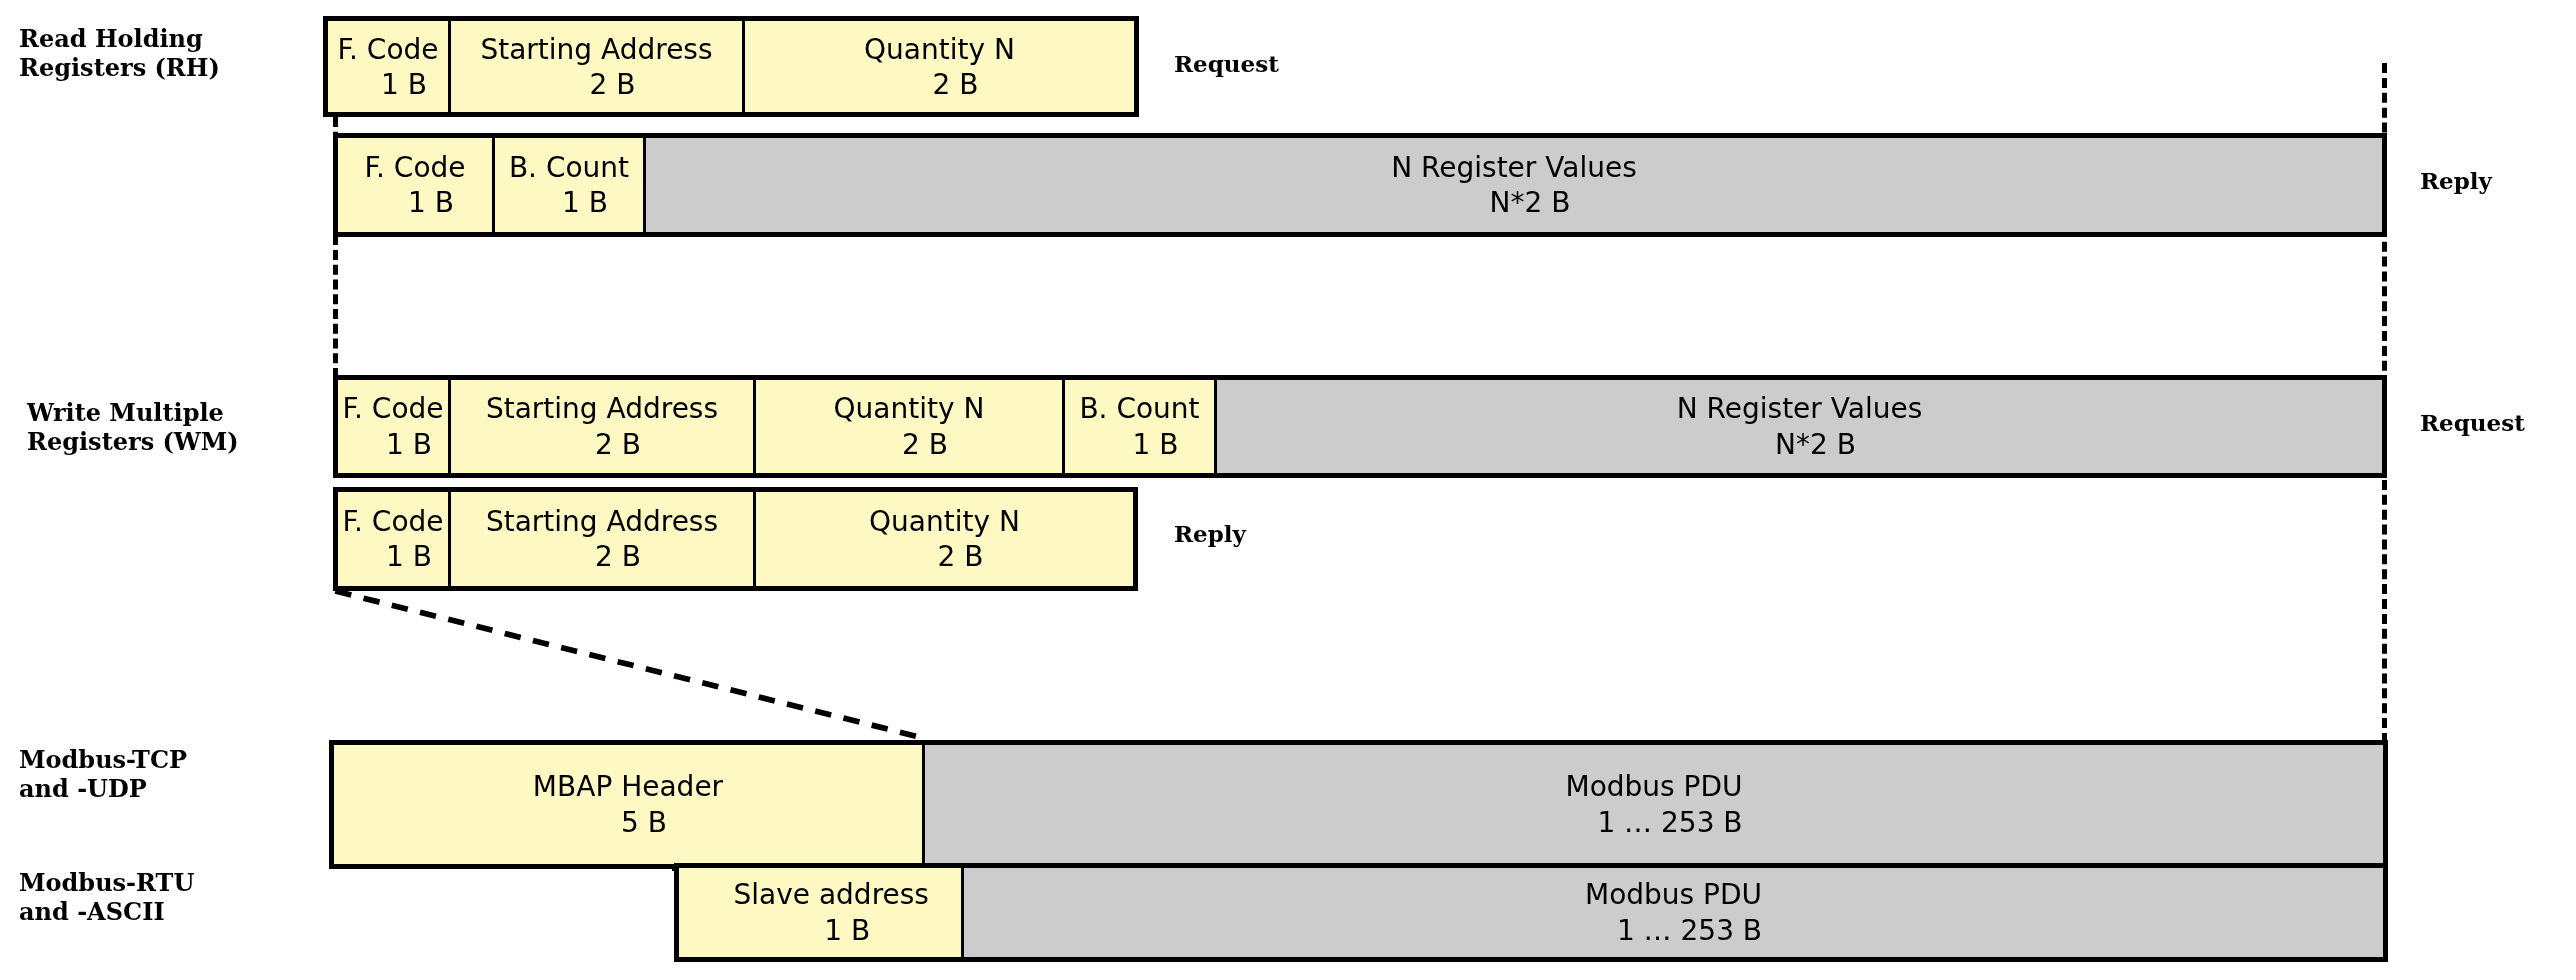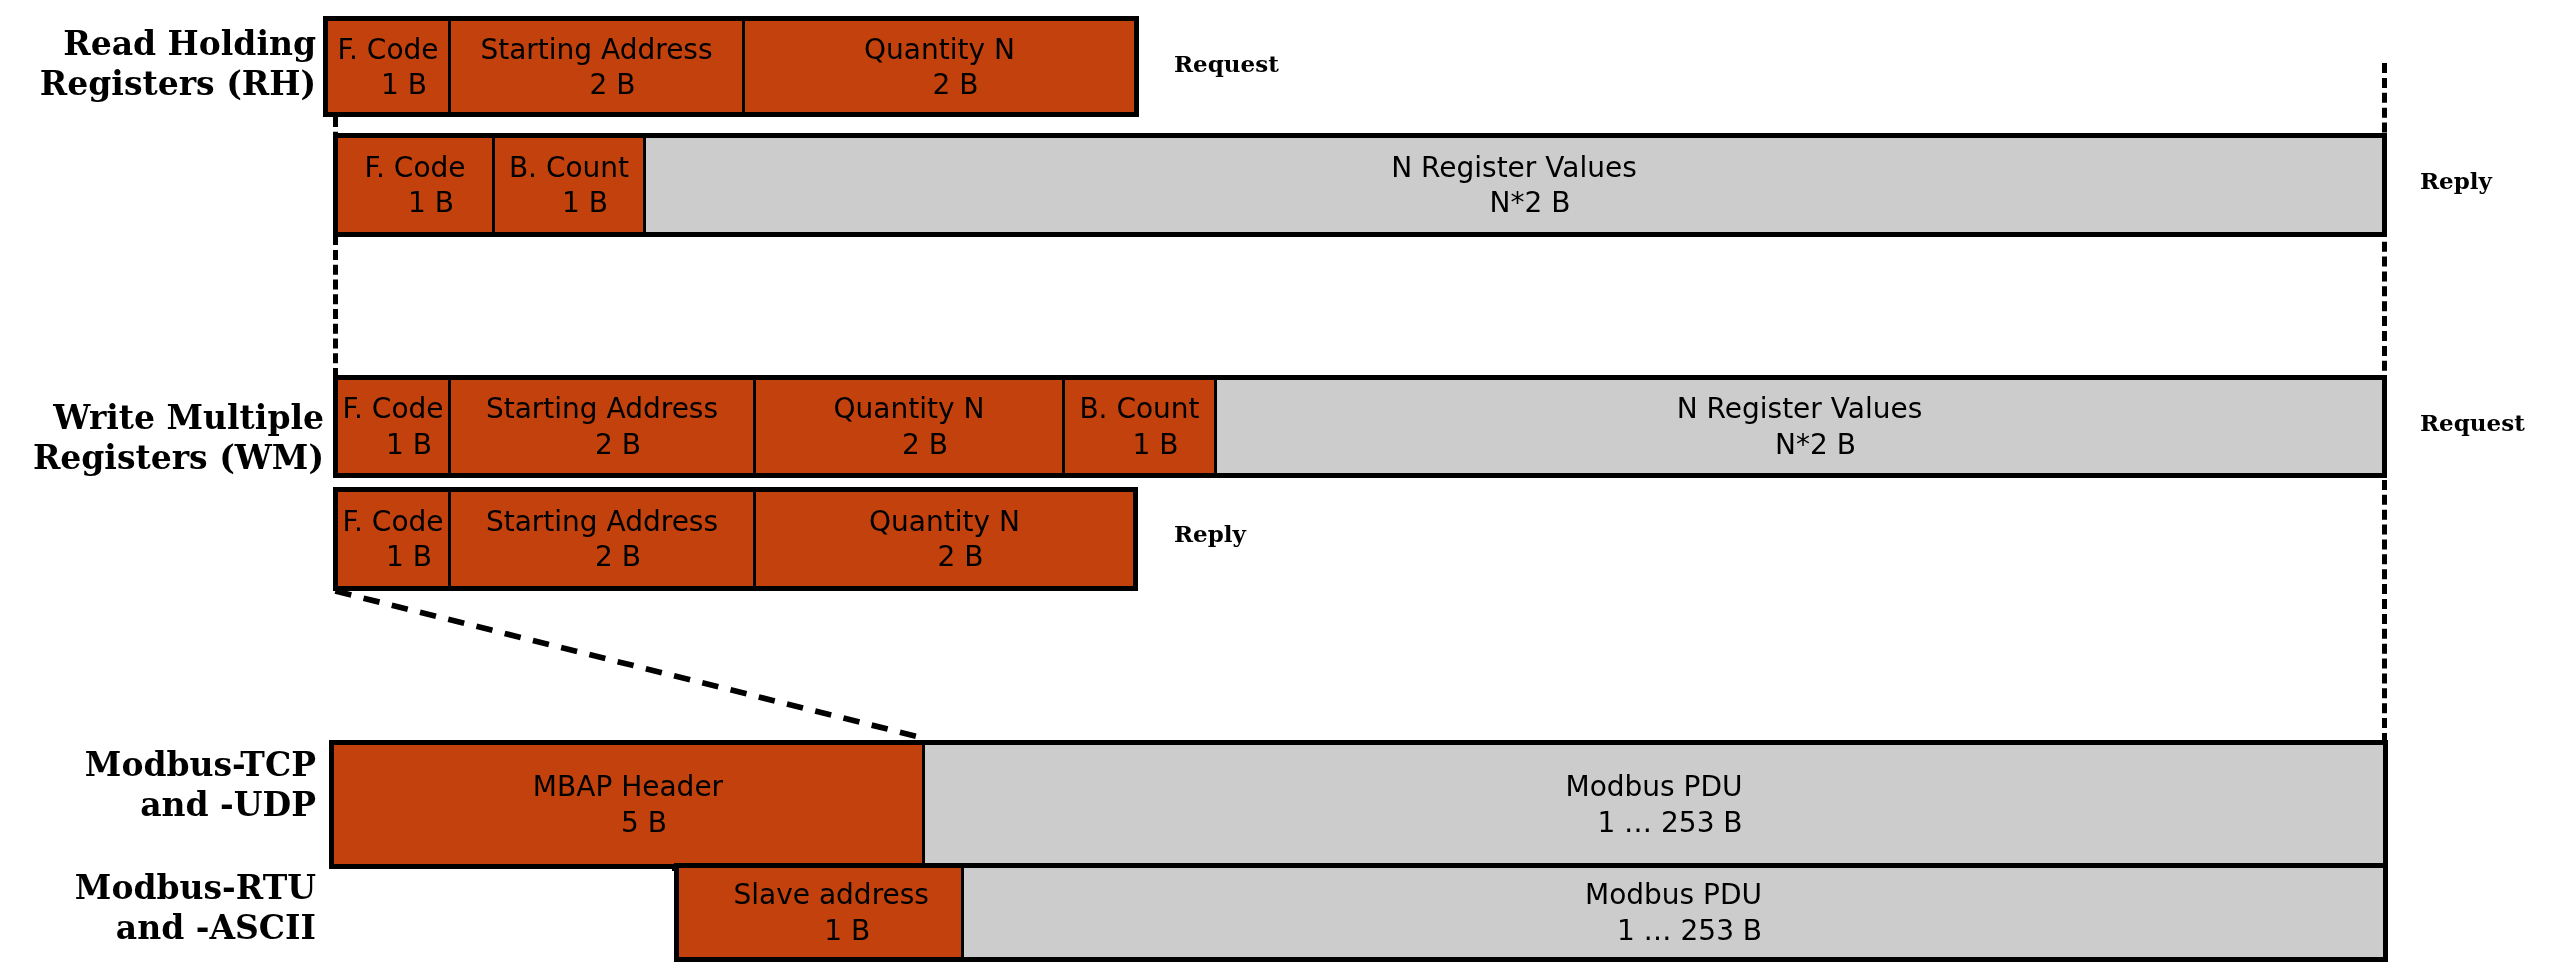--- a/index.html
+++ b/index.html
@@ -17,23 +17,23 @@
     background: #ffffff;
     overflow: hidden;
   }
 
   
   .rowlabel {
     position: absolute;
     font-family: "DejaVu Serif", serif;
     font-weight: bold;
     color: #000000;
-    font-size: 33px;
+    font-size: 24px;
     line-height: 1.22;
-    text-align: right;
+    text-align: left;
     white-space: pre-line;
   }
 
   
   .sidelabel {
     position: absolute;
     font-family: "DejaVu Serif", serif;
     font-weight: bold;
     color: #000000;
     font-size: 23px;
@@ -53,21 +53,21 @@
   }
 
   
   .cell {
     box-sizing: border-box;
     position: relative;
     display: flex;
     flex-direction: column;
     align-items: center;
     justify-content: center;
-    background: #c2410c;
+    background: #fef9c3;
     font-family: "DejaVu Sans", sans-serif;
     font-size: 28px;
     color: #000000;
     line-height: 1.26;
     text-align: center;
     overflow: hidden;
     padding: 0 2.5px;
   }
   .cell + .cell {
     border-left: 3.8px solid #000000;

